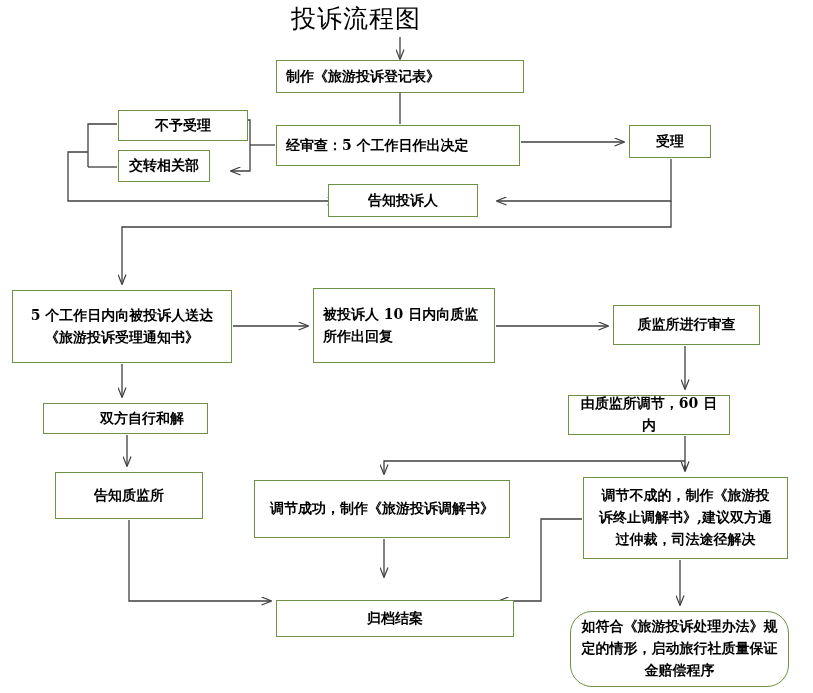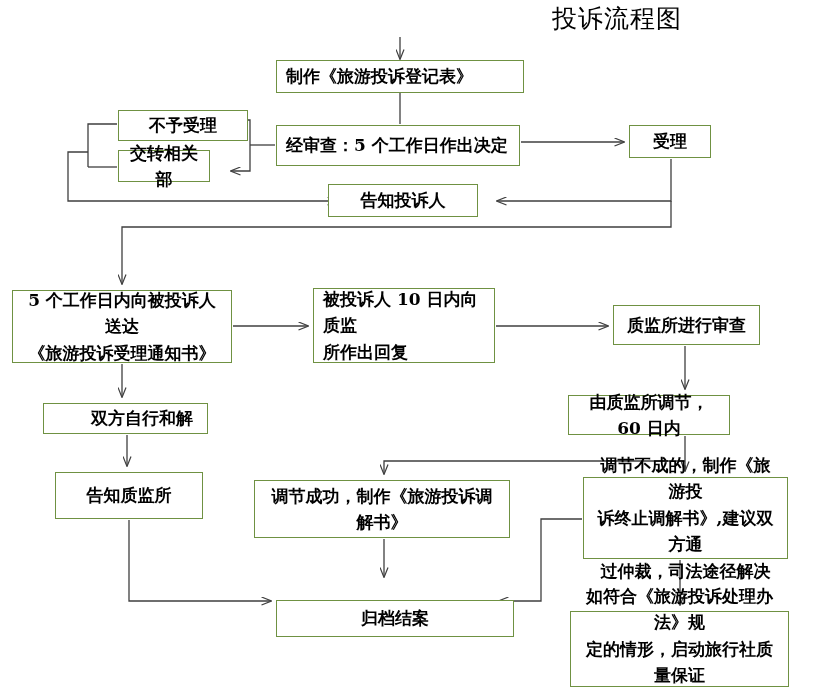--- a/index.html
+++ b/index.html
@@ -23,34 +23,35 @@
     top: 0;
     width: 813px;
     height: 693px;
     pointer-events: none;
   }
   .title {
     position: absolute;
     left: 0;
     top: 2px;
     width: 682px;
-    text-align: right;
+    text-align: center;
     font-size: 25px;
     font-weight: 400;
     color: #000000;
     letter-spacing: 1px;
     font-family: "DejaVu Serif", "Liberation Serif", serif;
+    padding-left: 15px;
   }
   .node {
     position: absolute;
     box-sizing: border-box;
     border: 1px solid #6f9142;
     background: #ffffff;
     color: #000000;
-    font-size: 17px;
+    font-size: 14px;
     line-height: 1.55;
     display: flex;
     align-items: center;
     font-family: "DejaVu Serif", "Liberation Serif", serif;
     font-weight: 600;
   }
   .node .txt {
     display: block;
     width: 100%;
     padding: 0 9px;
@@ -162,20 +163,20 @@
         <span class="txt">调节成功，制作《旅游投诉调解书》</span>
       </div>
       <div class="node align-center" style="left: 583px; top: 477px; width: 205px; height: 82px; border-color: rgb(111, 145, 66);">
         <span class="txt">调节不成的，制作《旅游投
 诉终止调解书》,建议双方通
 过仲裁，司法途径解决</span>
       </div>
       <div class="node align-center" style="left: 276px; top: 588px; width: 238px; height: 37px; border-color: rgb(111, 145, 66); margin-top: 12px;">
         <span class="txt">归档结案</span>
       </div>
-      <div class="node align-center" style="left: 570px; top: 611px; width: 219px; height: 76px; border-color: rgb(111, 145, 66);">
+      <div class="node align-center" style="left: 570px; top: 611px; width: 219px; height: 76px; border-color: rgb(111, 145, 66); border-radius: 22px;">
         <span class="txt">如符合《旅游投诉处理办法》规
 定的情形，启动旅行社质量保证
 金赔偿程序</span>
       </div>
     </div>
 
 </div>
 
 </body></html>

